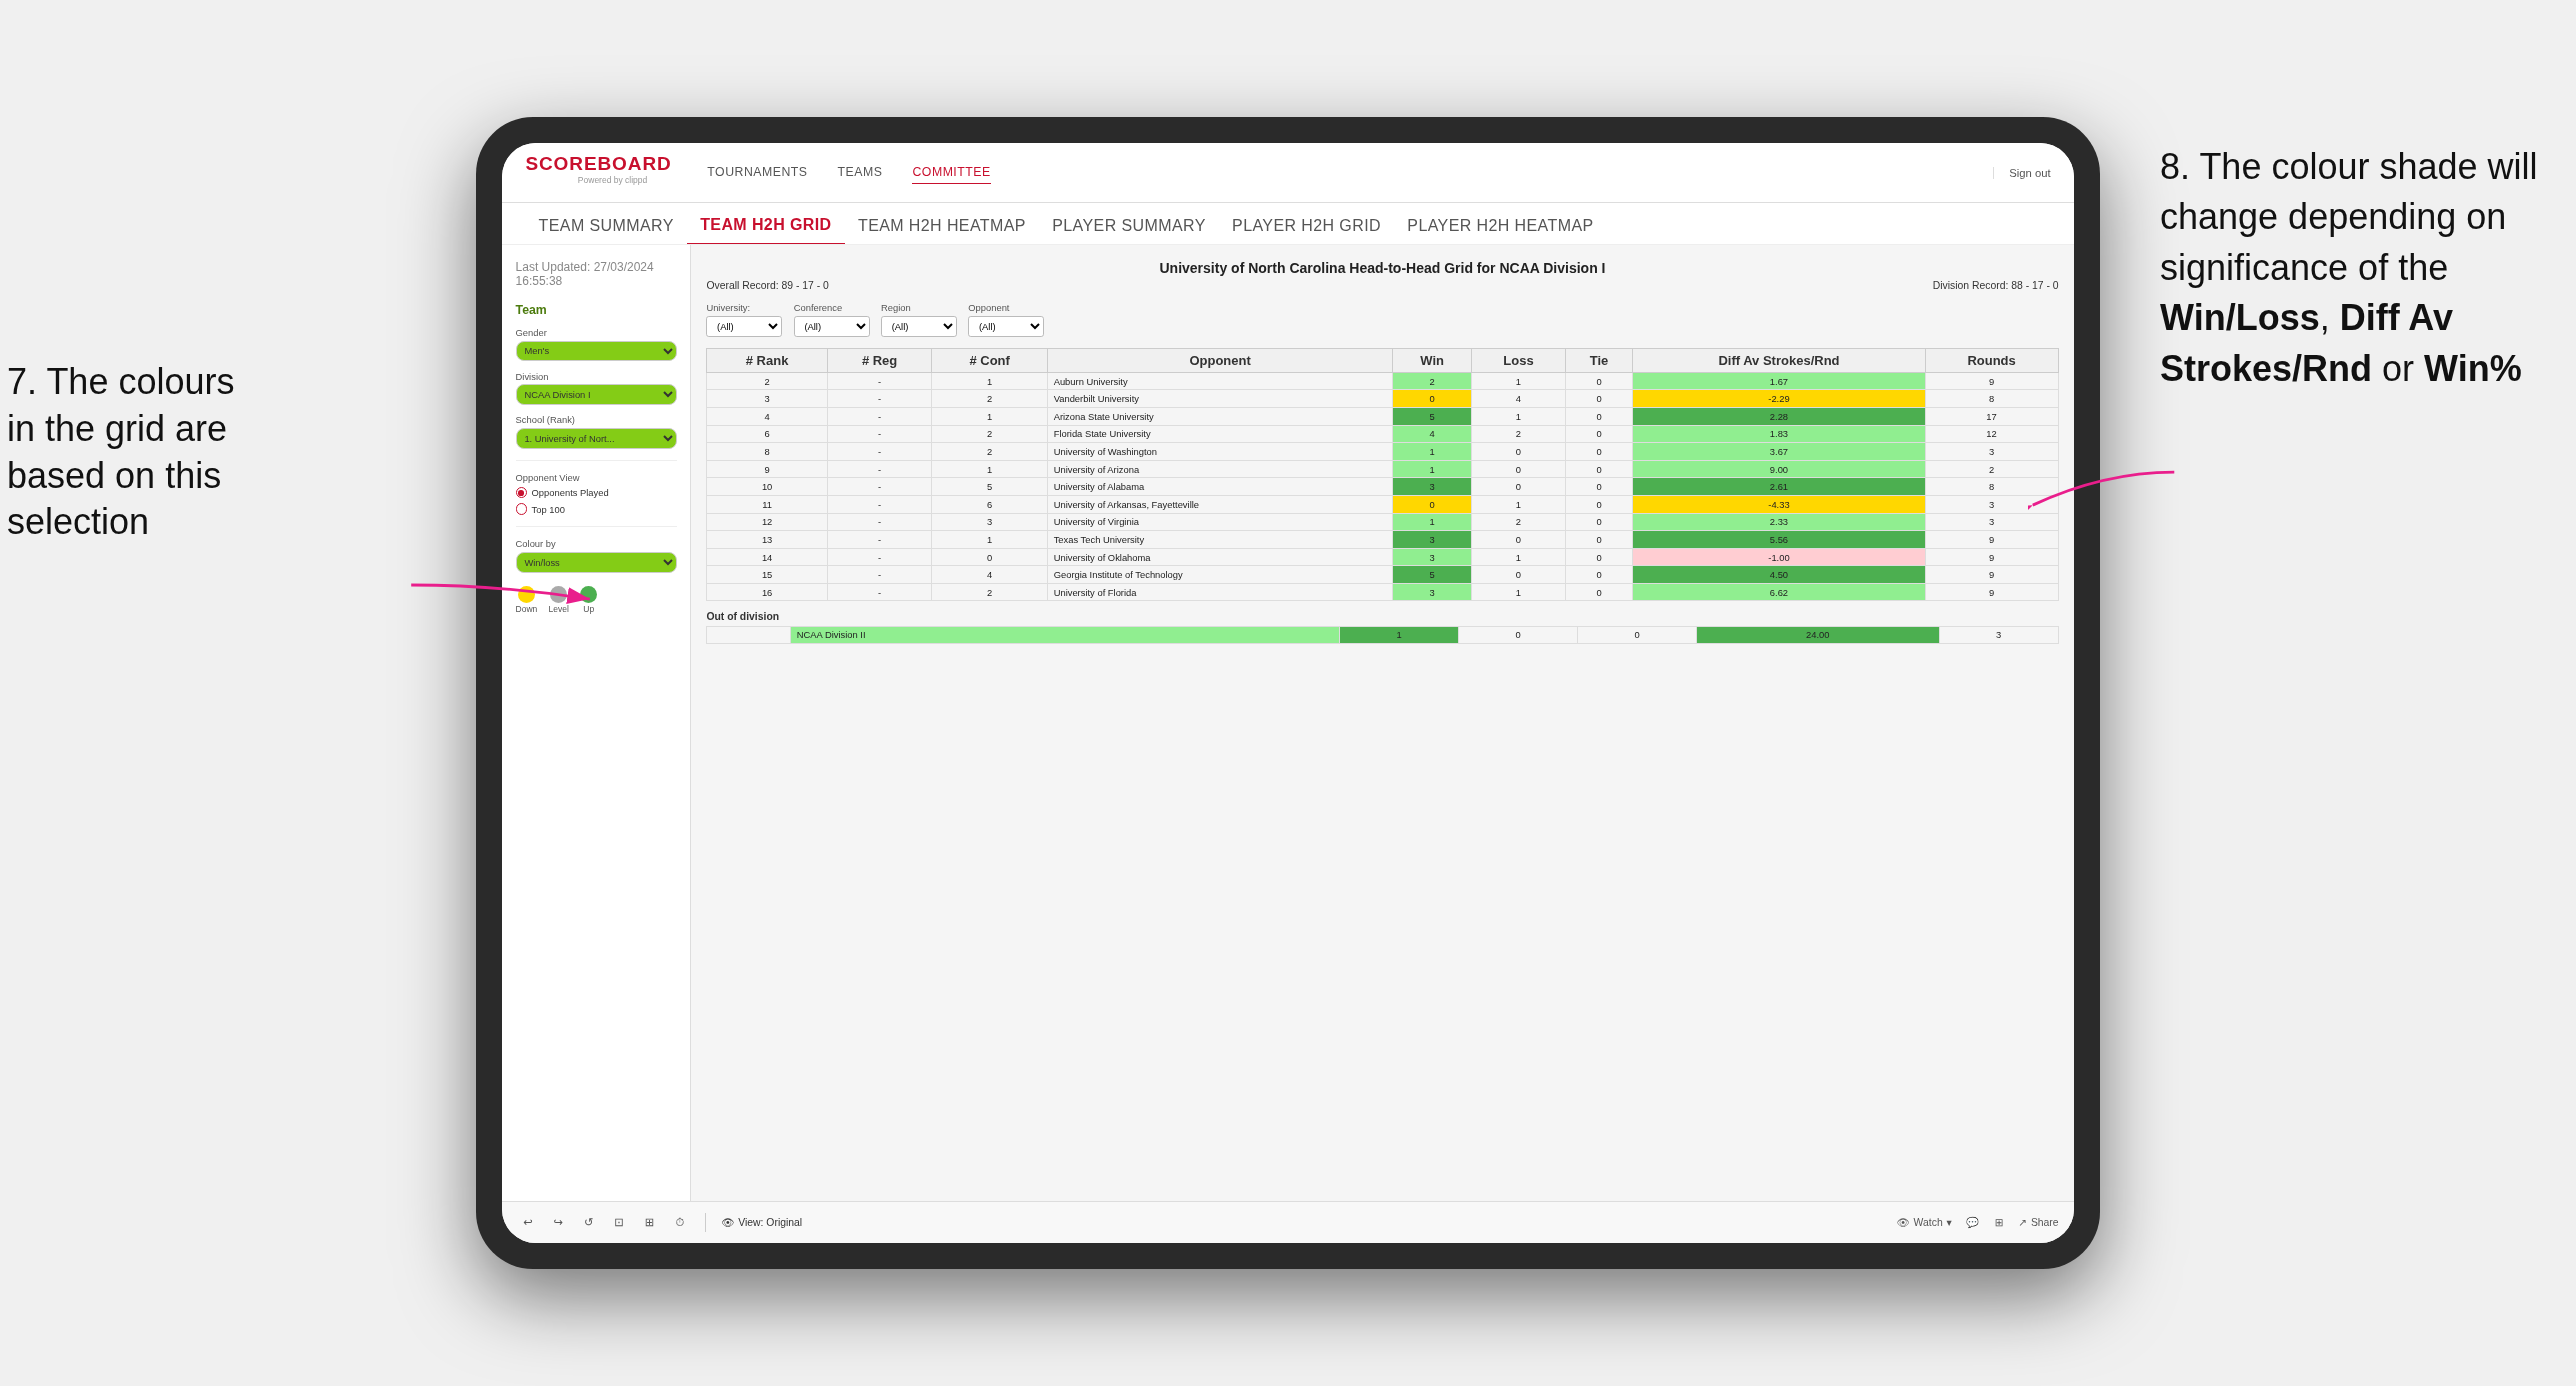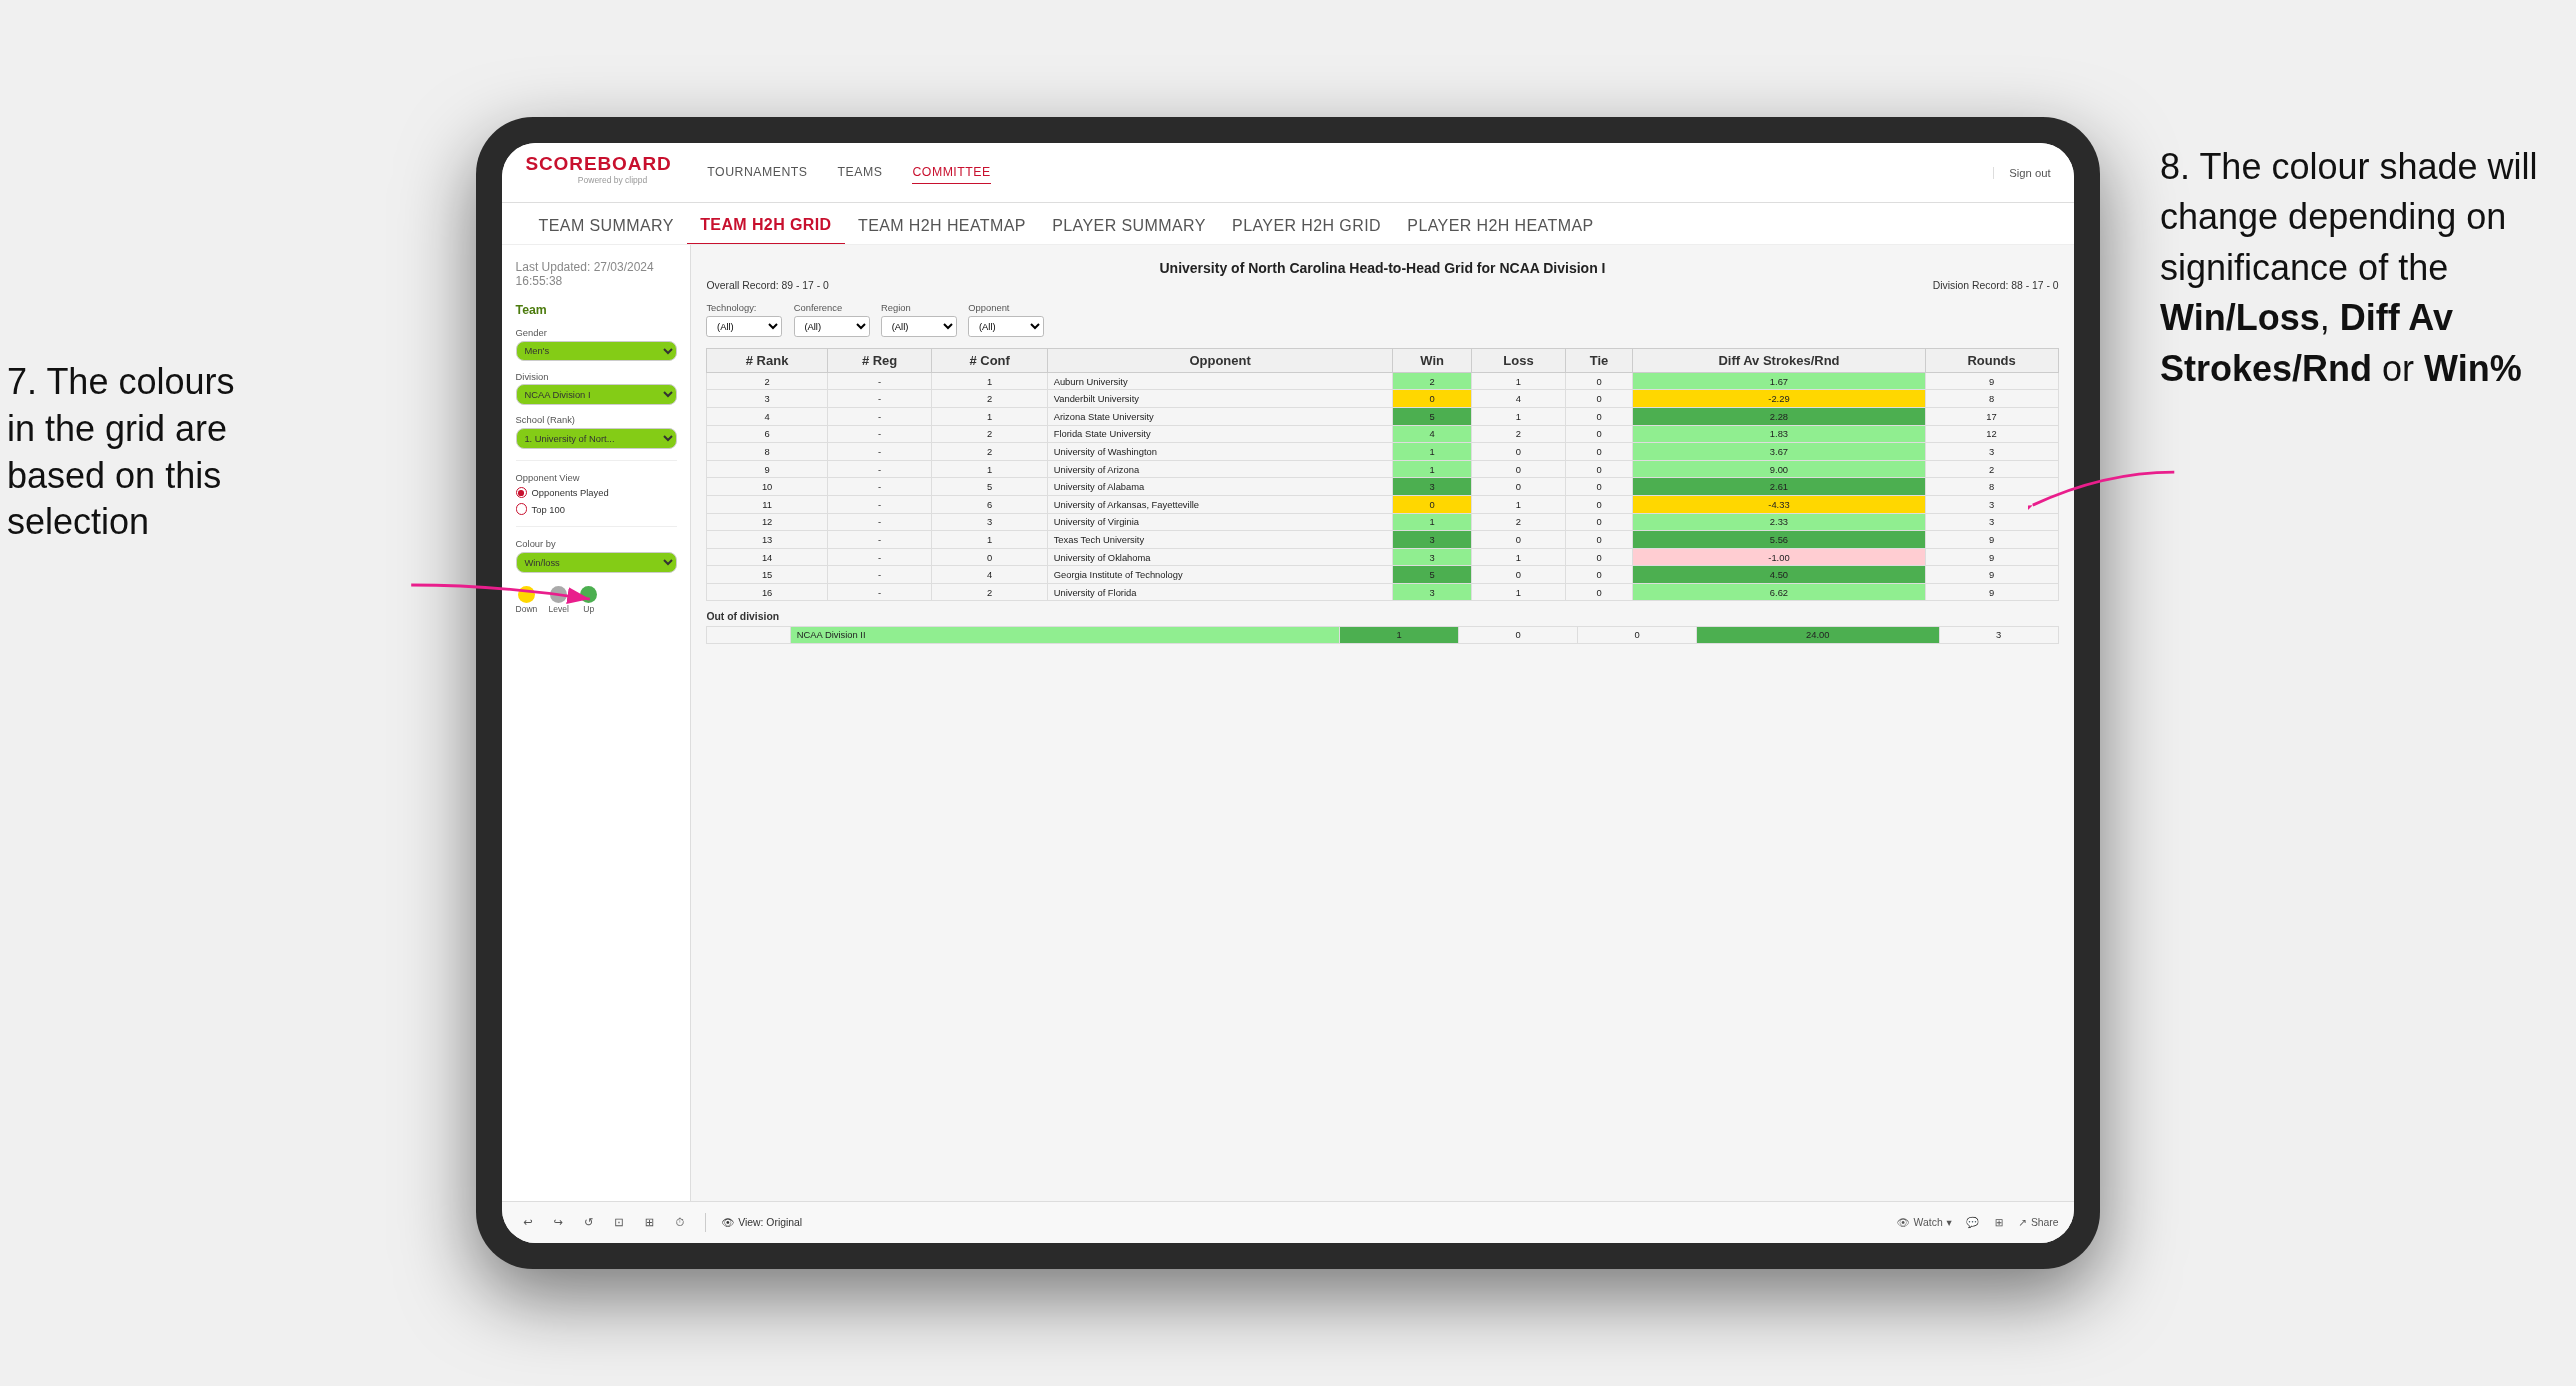--- a/index.html
+++ b/index.html
@@ -409,21 +409,21 @@
 
       <div class="grid-area">
         <div class="grid-title">University of North Carolina Head-to-Head Grid for NCAA Division I</div>
         <div class="grid-records">
           <span>Overall Record: 89 - 17 - 0</span>
           <span>Division Record: 88 - 17 - 0</span>
         </div>
 
         <div class="filter-row">
           <div class="filter-group">
-            <span class="filter-label">Technology:</span>
+            <span class="filter-label">University:</span>
             <select class="filter-select">
               <option>(All)</option>
             </select>
           </div>
           <div class="filter-group">
             <span class="filter-label">Conference</span>
             <select class="filter-select">
               <option>(All)</option>
             </select>
           </div>

